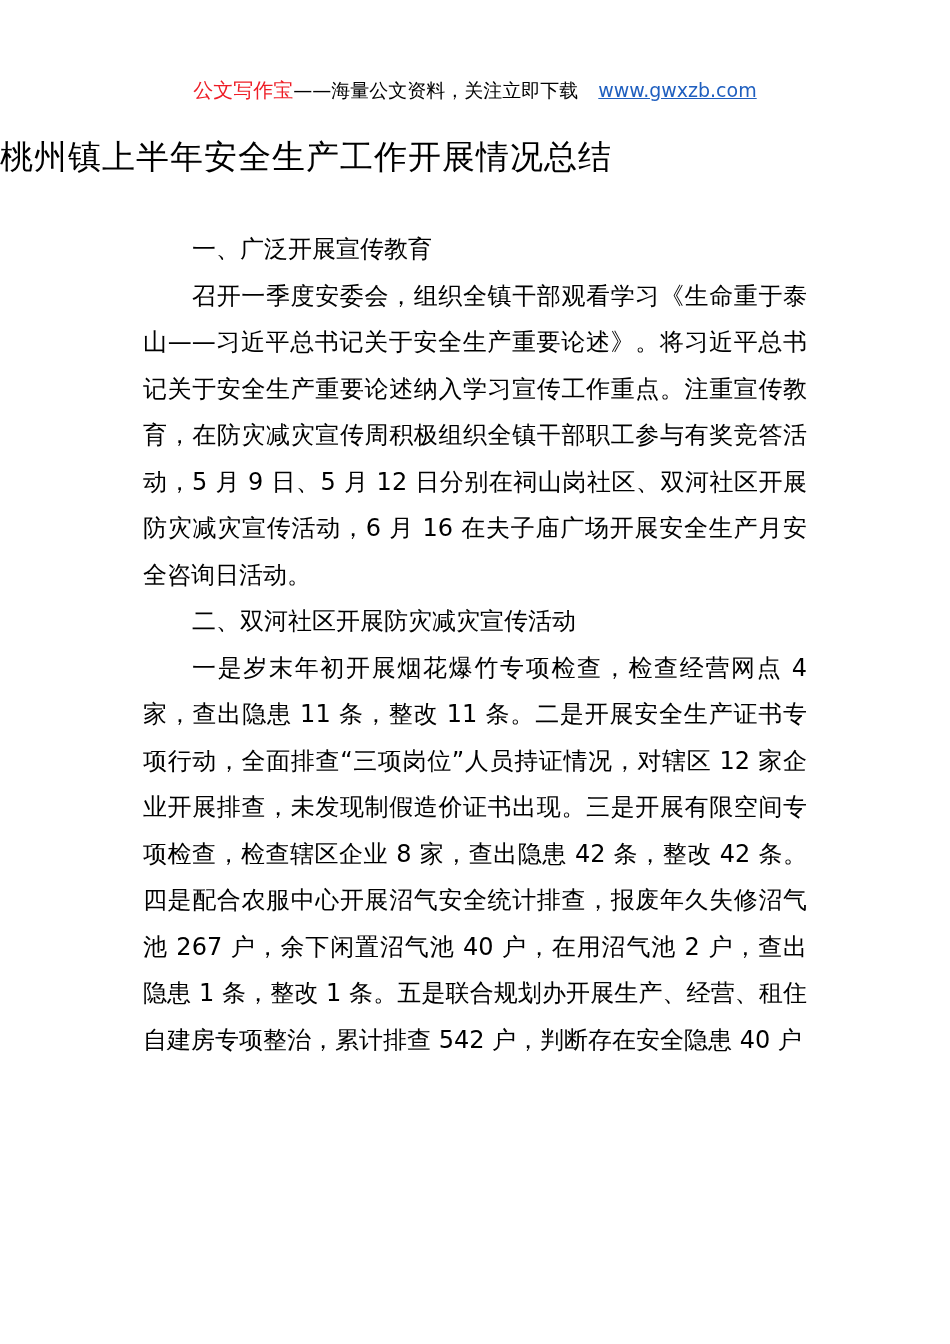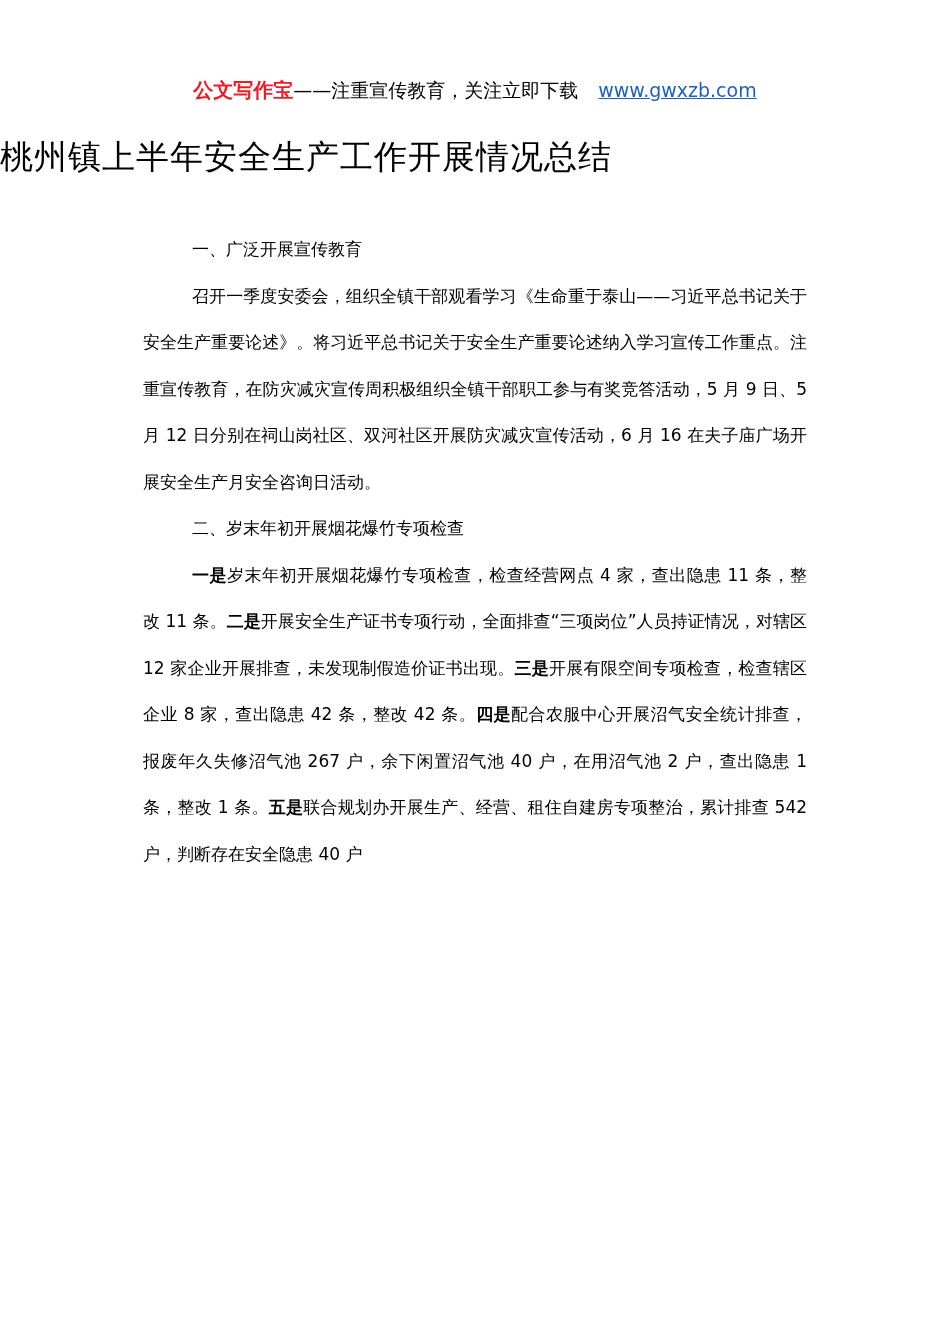--- a/index.html
+++ b/index.html
@@ -20,21 +20,21 @@
       top: 76px;
       left: 0;
       width: 950px;
       text-align: center;
       font-size: 19px;
       line-height: 28px;
       white-space: nowrap;
     }
     .brand {
       color: #ee1c25;
-      font-weight: bold;
+      font-weight: normal;
       font-size: 20px;
     }
     .tagline {
       color: #000000;
     }
     .site-link {
       color: #1f5fbf;
       text-decoration: underline;
       margin-left: 20px;
     }
@@ -49,45 +49,45 @@
       line-height: 46px;
       letter-spacing: 1px;
       color: #000000;
       white-space: nowrap;
     }
     .body-text {
       position: absolute;
       top: 226px;
       left: 143px;
       width: 664px;
-      font-size: 17px;
+      font-size: 24px;
       line-height: 46.5px;
       text-align: justify;
       text-justify: inter-character;
     }
     .body-text p {
       margin: 0;
     }
     .indent {
       text-indent: 49px;
     }
     .heading {
       text-indent: 49px;
     }
     .lead {
-      font-weight: bold;
+      font-weight: normal;
     }
   </style>
 </head>
 <body>
 
 <div class="header-banner">
-  <span class="brand">公文写作宝</span><span class="tagline">——注重宣传教育，关注立即下载</span><span class="site-link">www.gwxzb.com</span>
+  <span class="brand">公文写作宝</span><span class="tagline">——海量公文资料，关注立即下载</span><span class="site-link">www.gwxzb.com</span>
 </div>
 
 <div class="doc-title">桃州镇上半年安全生产工作开展情况总结</div>
 
 <div class="body-text">
   <p class="heading">一、广泛开展宣传教育</p>
   <p class="indent">召开一季度安委会，组织全镇干部观看学习《生命重于泰山——习近平总书记关于安全生产重要论述》。将习近平总书记关于安全生产重要论述纳入学习宣传工作重点。注重宣传教育，在防灾减灾宣传周积极组织全镇干部职工参与有奖竞答活动，5 月 9 日、5 月 12 日分别在祠山岗社区、双河社区开展防灾减灾宣传活动，6 月 16 在夫子庙广场开展安全生产月安全咨询日活动。</p>
-  <p class="heading">二、岁末年初开展烟花爆竹专项检查</p>
+  <p class="heading">二、双河社区开展防灾减灾宣传活动</p>
   <p class="indent"><span class="lead">一是</span><span>岁末年初开展烟花爆竹专项检查，检查经营网点 4 家，查出隐患 11 条，整改 11 条。</span><span class="lead">二是</span><span>开展安全生产证书专项行动，全面排查“三项岗位”人员持证情况，对辖区 12 家企业开展排查，未发现制假造价证书出现。</span><span class="lead">三是</span><span>开展有限空间专项检查，检查辖区企业 8 家，查出隐患 42 条，整改 42 条。</span><span class="lead">四是</span><span>配合农服中心开展沼气安全统计排查，报废年久失修沼气池 267 户，余下闲置沼气池 40 户，在用沼气池 2 户，查出隐患 1 条，整改 1 条。</span><span class="lead">五是</span><span>联合规划办开展生产、经营、租住自建房专项整治，累计排查 542 户，判断存在安全隐患 40 户</span></p>
 </div>
 
 </body></html>

